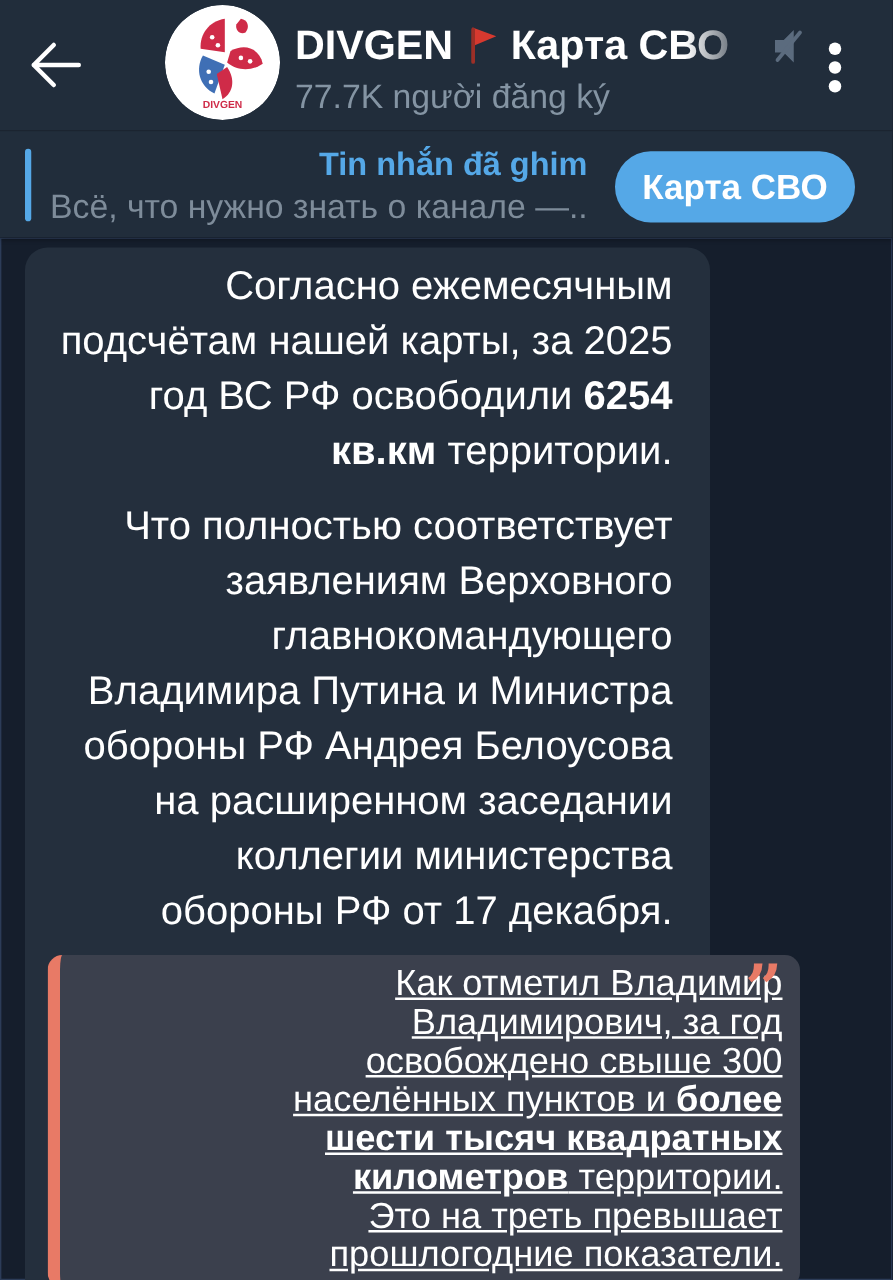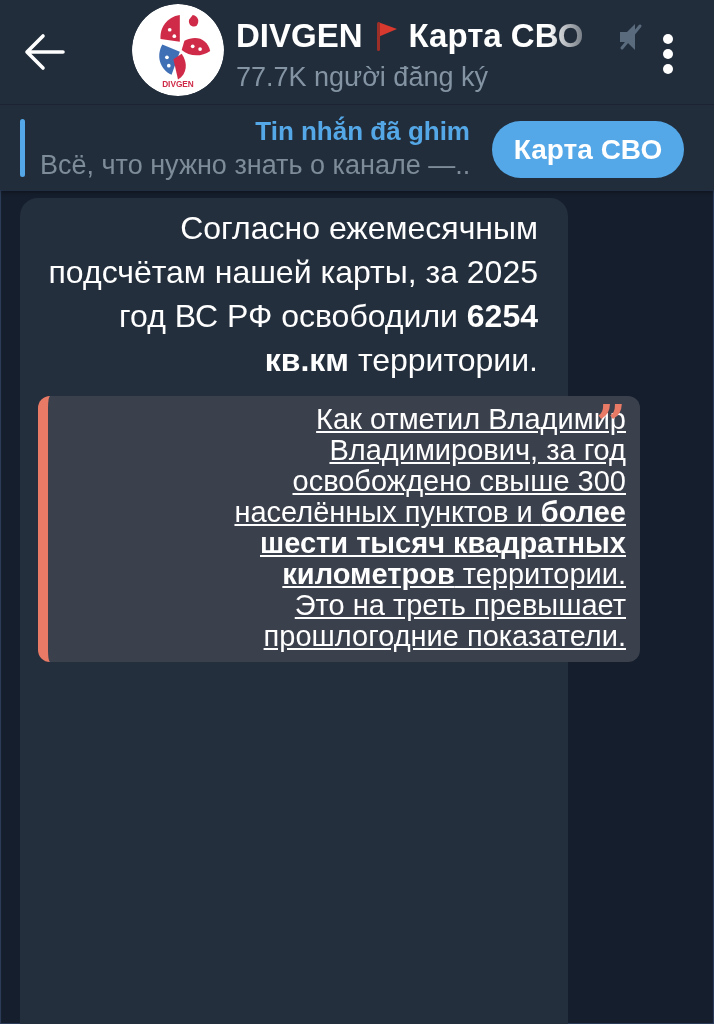--- a/index.html
+++ b/index.html
@@ -217,20 +217,28 @@
     <rect width="714" height="834" fill="url(#dp)" stroke="none"></rect>
   </svg>
 
   <div class="bubble">
 
     <div class="msg-text"><span>Согласно ежемесячным
 подсчётам нашей карты, за 2025
 год ВС РФ освободили </span><span class="seg-bold">6254
 кв.км</span><span> территории.</span></div>
 
+    <div class="msg-text para2">Что полностью соответствует
+заявлениям Верховного
+главнокомандующего
+Владимира Путина и Министра
+обороны РФ Андрея Белоусова
+на расширенном заседании
+коллегии министерства
+обороны РФ от 17 декабря.</div>
 
     <div class="quote">
       <div class="quote-text"><span>Как отметил Владимир
 Владимирович, за год
 освобождено свыше 300
 населённых пунктов и </span><span class="seg-bold">более
 шести тысяч квадратных
 километров</span><span> территории.
 Это на треть превышает
 прошлогодние показатели.</span></div>

